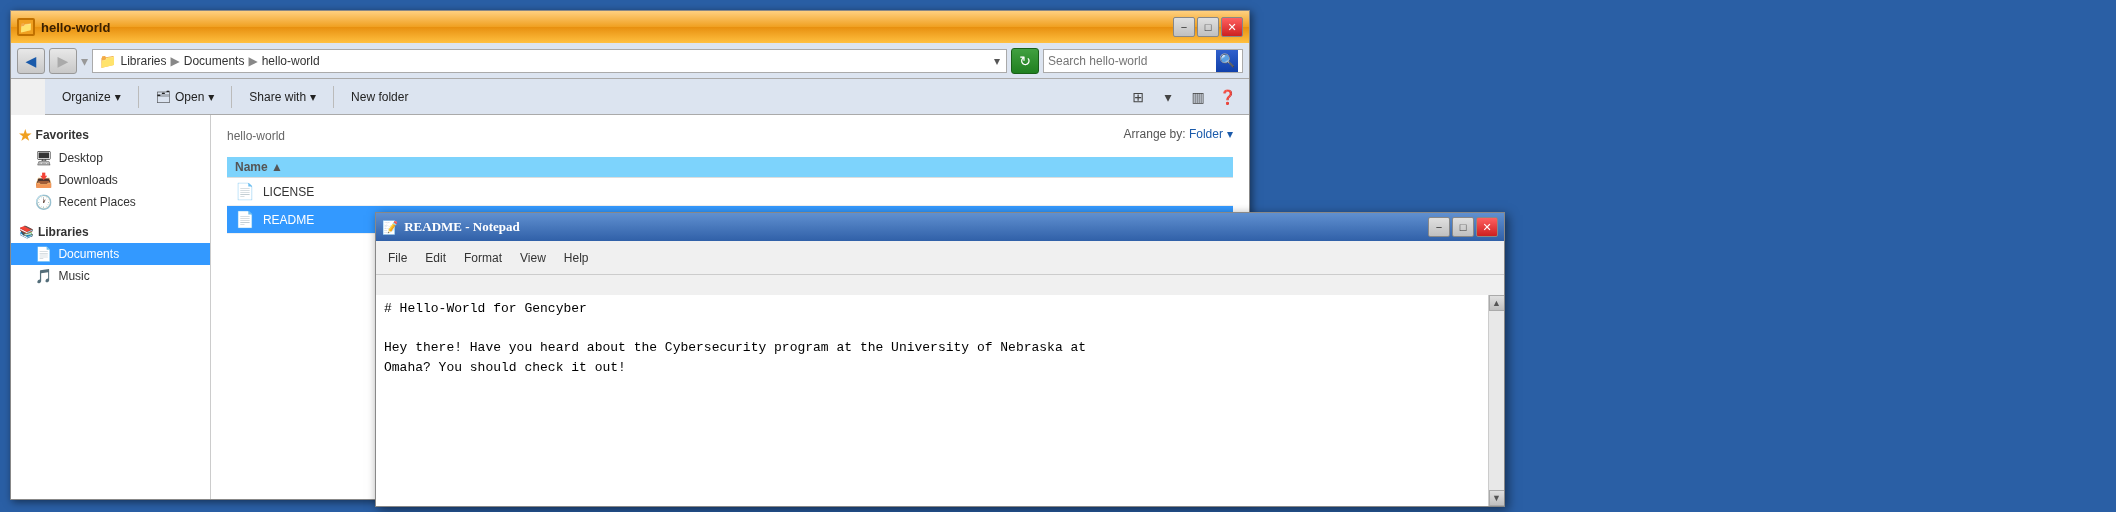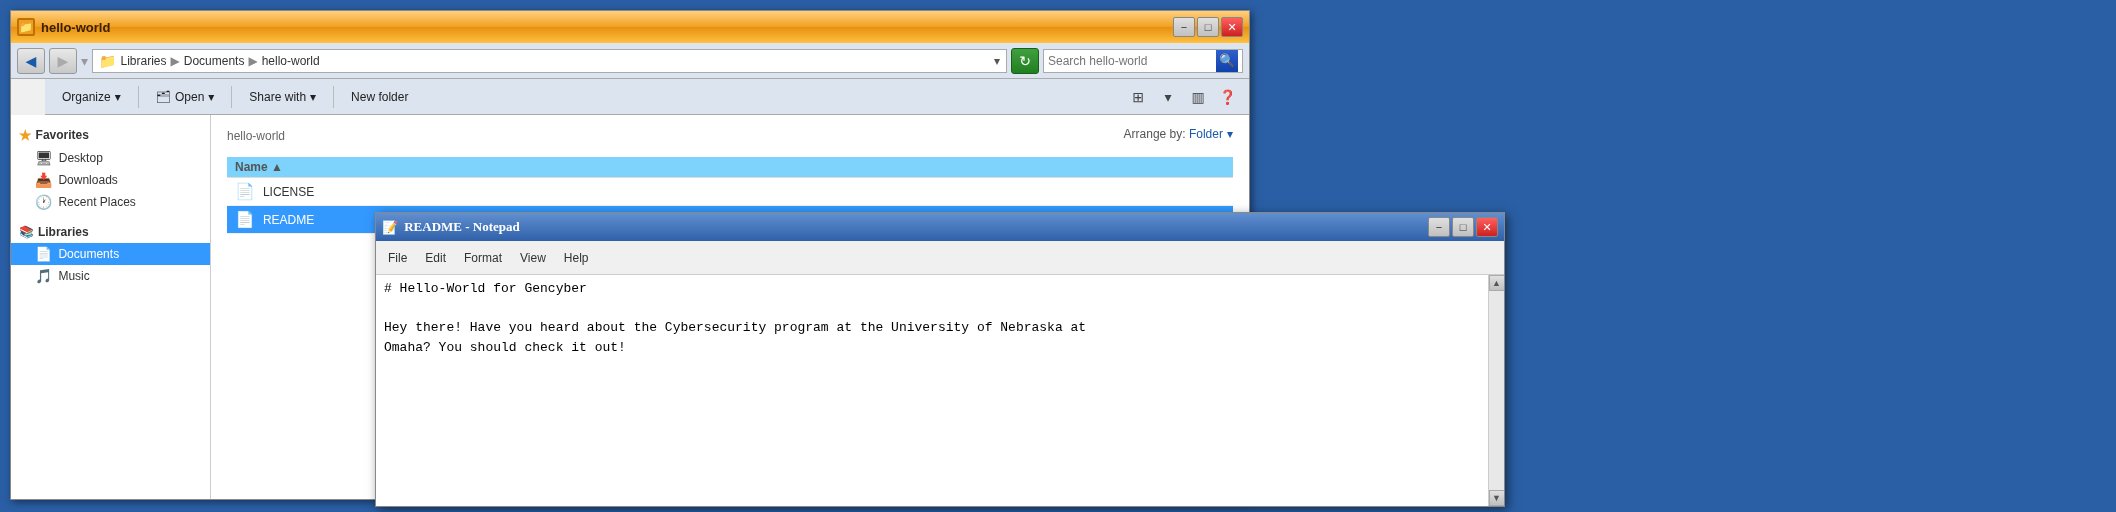--- a/index.html
+++ b/index.html
@@ -363,20 +363,21 @@
       font-size: 12px;
       color: #333;
       cursor: pointer;
     }
 
     .notepad-content {
       flex: 1;
       background: white;
       display: flex;
       overflow: hidden;
+      margin-top: 20px;
     }
     .notepad-textarea {
       flex: 1;
       border: none;
       outline: none;
       padding: 4px 8px;
       font-family: 'Courier New', monospace;
       font-size: 13px;
       color: #000;
       resize: none;

